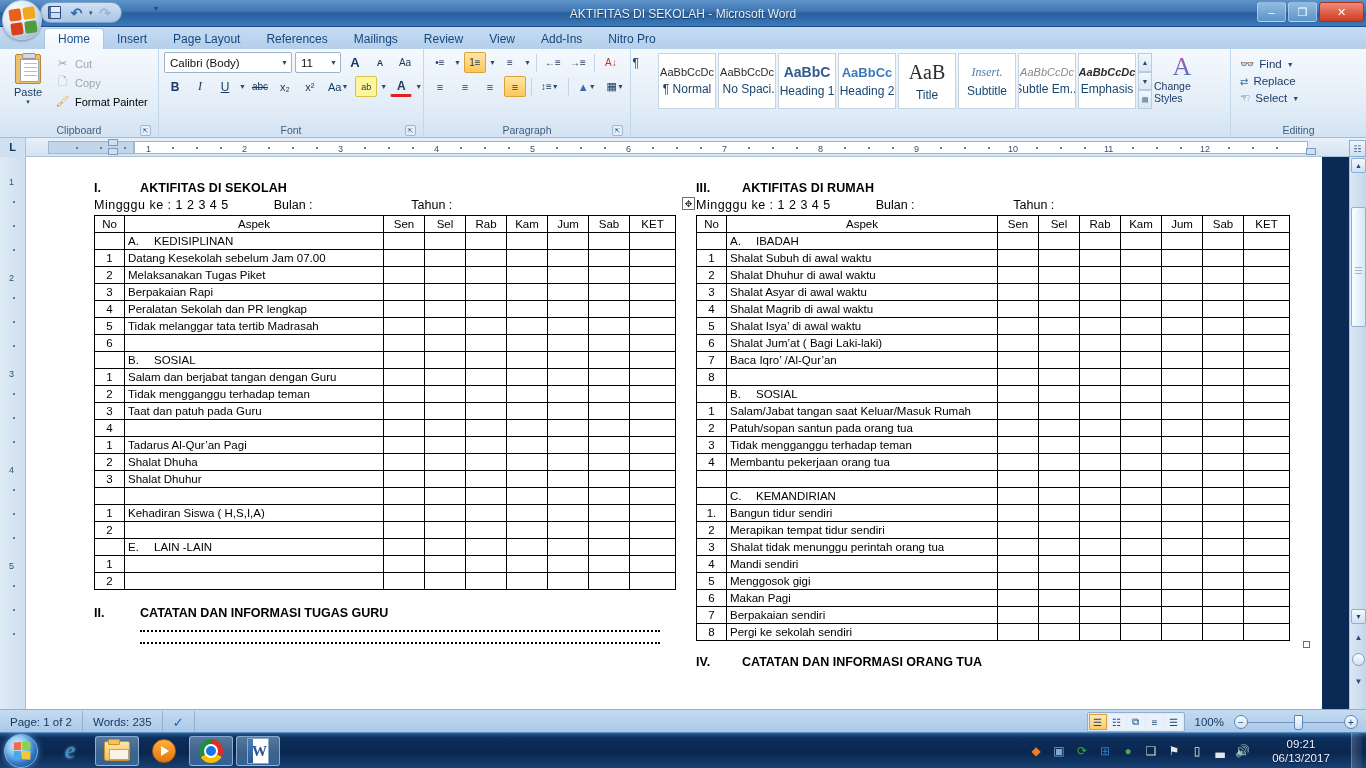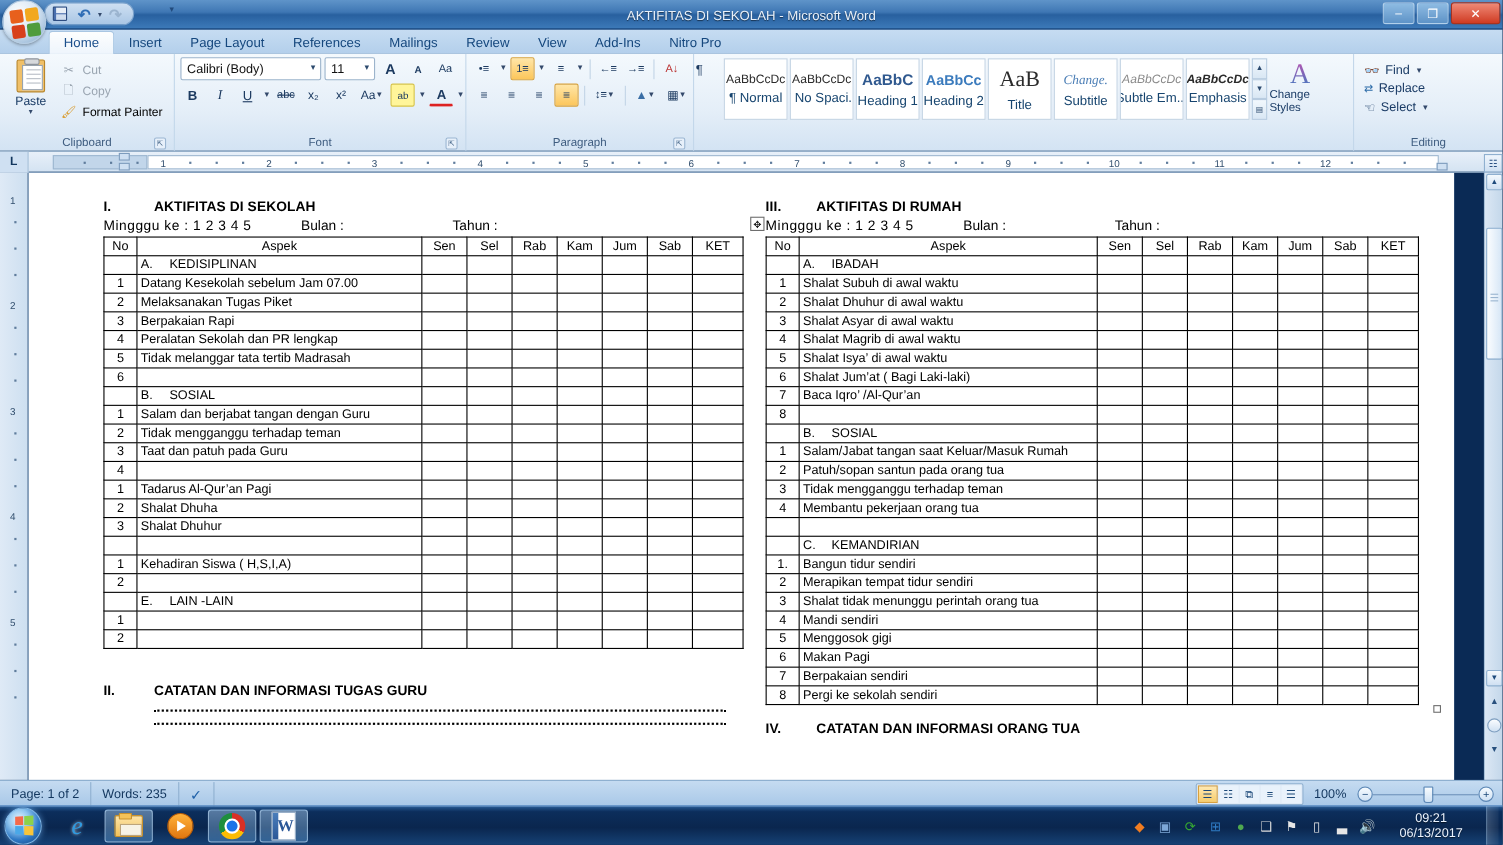--- a/index.html
+++ b/index.html
@@ -204,21 +204,21 @@
     padding: 0 3px; vertical-align: middle; line-height: 15px;
   }
   td.c-no { width: 30px; text-align:center; }
   td.c-asp { }
   td.c-day { width: 41px; }
   td.c-ket { width: 46px; }
   td.hdr { text-align:center; }
   td.grp { padding-left: 26px; }
   td.grp .ltr { display:inline-block; width: 26px; }
 
-  .notes-head { display:flex; font-size:12.5px; color:#000; font-weight:bold; margin-top:31px; }
+  .notes-head { display:flex; font-size:12.5px; color:#000; font-weight:bold; margin-top:16px; }
   .notes-head .num { width: 46px; }
   .dotted { margin-left: 46px; margin-top: 10px; border-bottom: 2px dotted #000; width: 520px; height:0; }
 
   .tbl-handle {
     position:absolute; left:-14px; top:-1px; width:13px; height:13px;
     border:1px solid #6e6e6e; background:#fff; font-size:9px; color:#222;
     display:flex; align-items:center; justify-content:center;
   }
   .tbl-resize {
     position:absolute; right:-2px; bottom:-7px; width:7px; height:7px;
@@ -540,21 +540,21 @@
           </div>
           <div class="style-box">
             <span class="samp" style="color:#3b7bbd;font-weight:bold;font-size:13px;">AaBbCc</span>
             <span class="nm">Heading 2</span>
           </div>
           <div class="style-box">
             <span class="samp" style="font-family:'Liberation Serif',serif;font-size:20px;">AaB</span>
             <span class="nm">Title</span>
           </div>
           <div class="style-box">
-            <span class="samp" style="font-family:'Liberation Serif',serif;font-style:italic;color:#4a7db5;font-size:12px;">Change.</span>
+            <span class="samp" style="font-family:'Liberation Serif',serif;font-style:italic;color:#4a7db5;font-size:12px;">Insert.</span>
             <span class="nm">Subtitle</span>
           </div>
           <div class="style-box">
             <span class="samp" style="font-style:italic;color:#8a8a8a;font-size:11px;">AaBbCcDc</span>
             <span class="nm">Subtle Em...</span>
           </div>
           <div class="style-box">
             <span class="samp" style="font-style:italic;font-weight:bold;font-size:11px;">AaBbCcDc</span>
             <span class="nm">Emphasis</span>
           </div>

